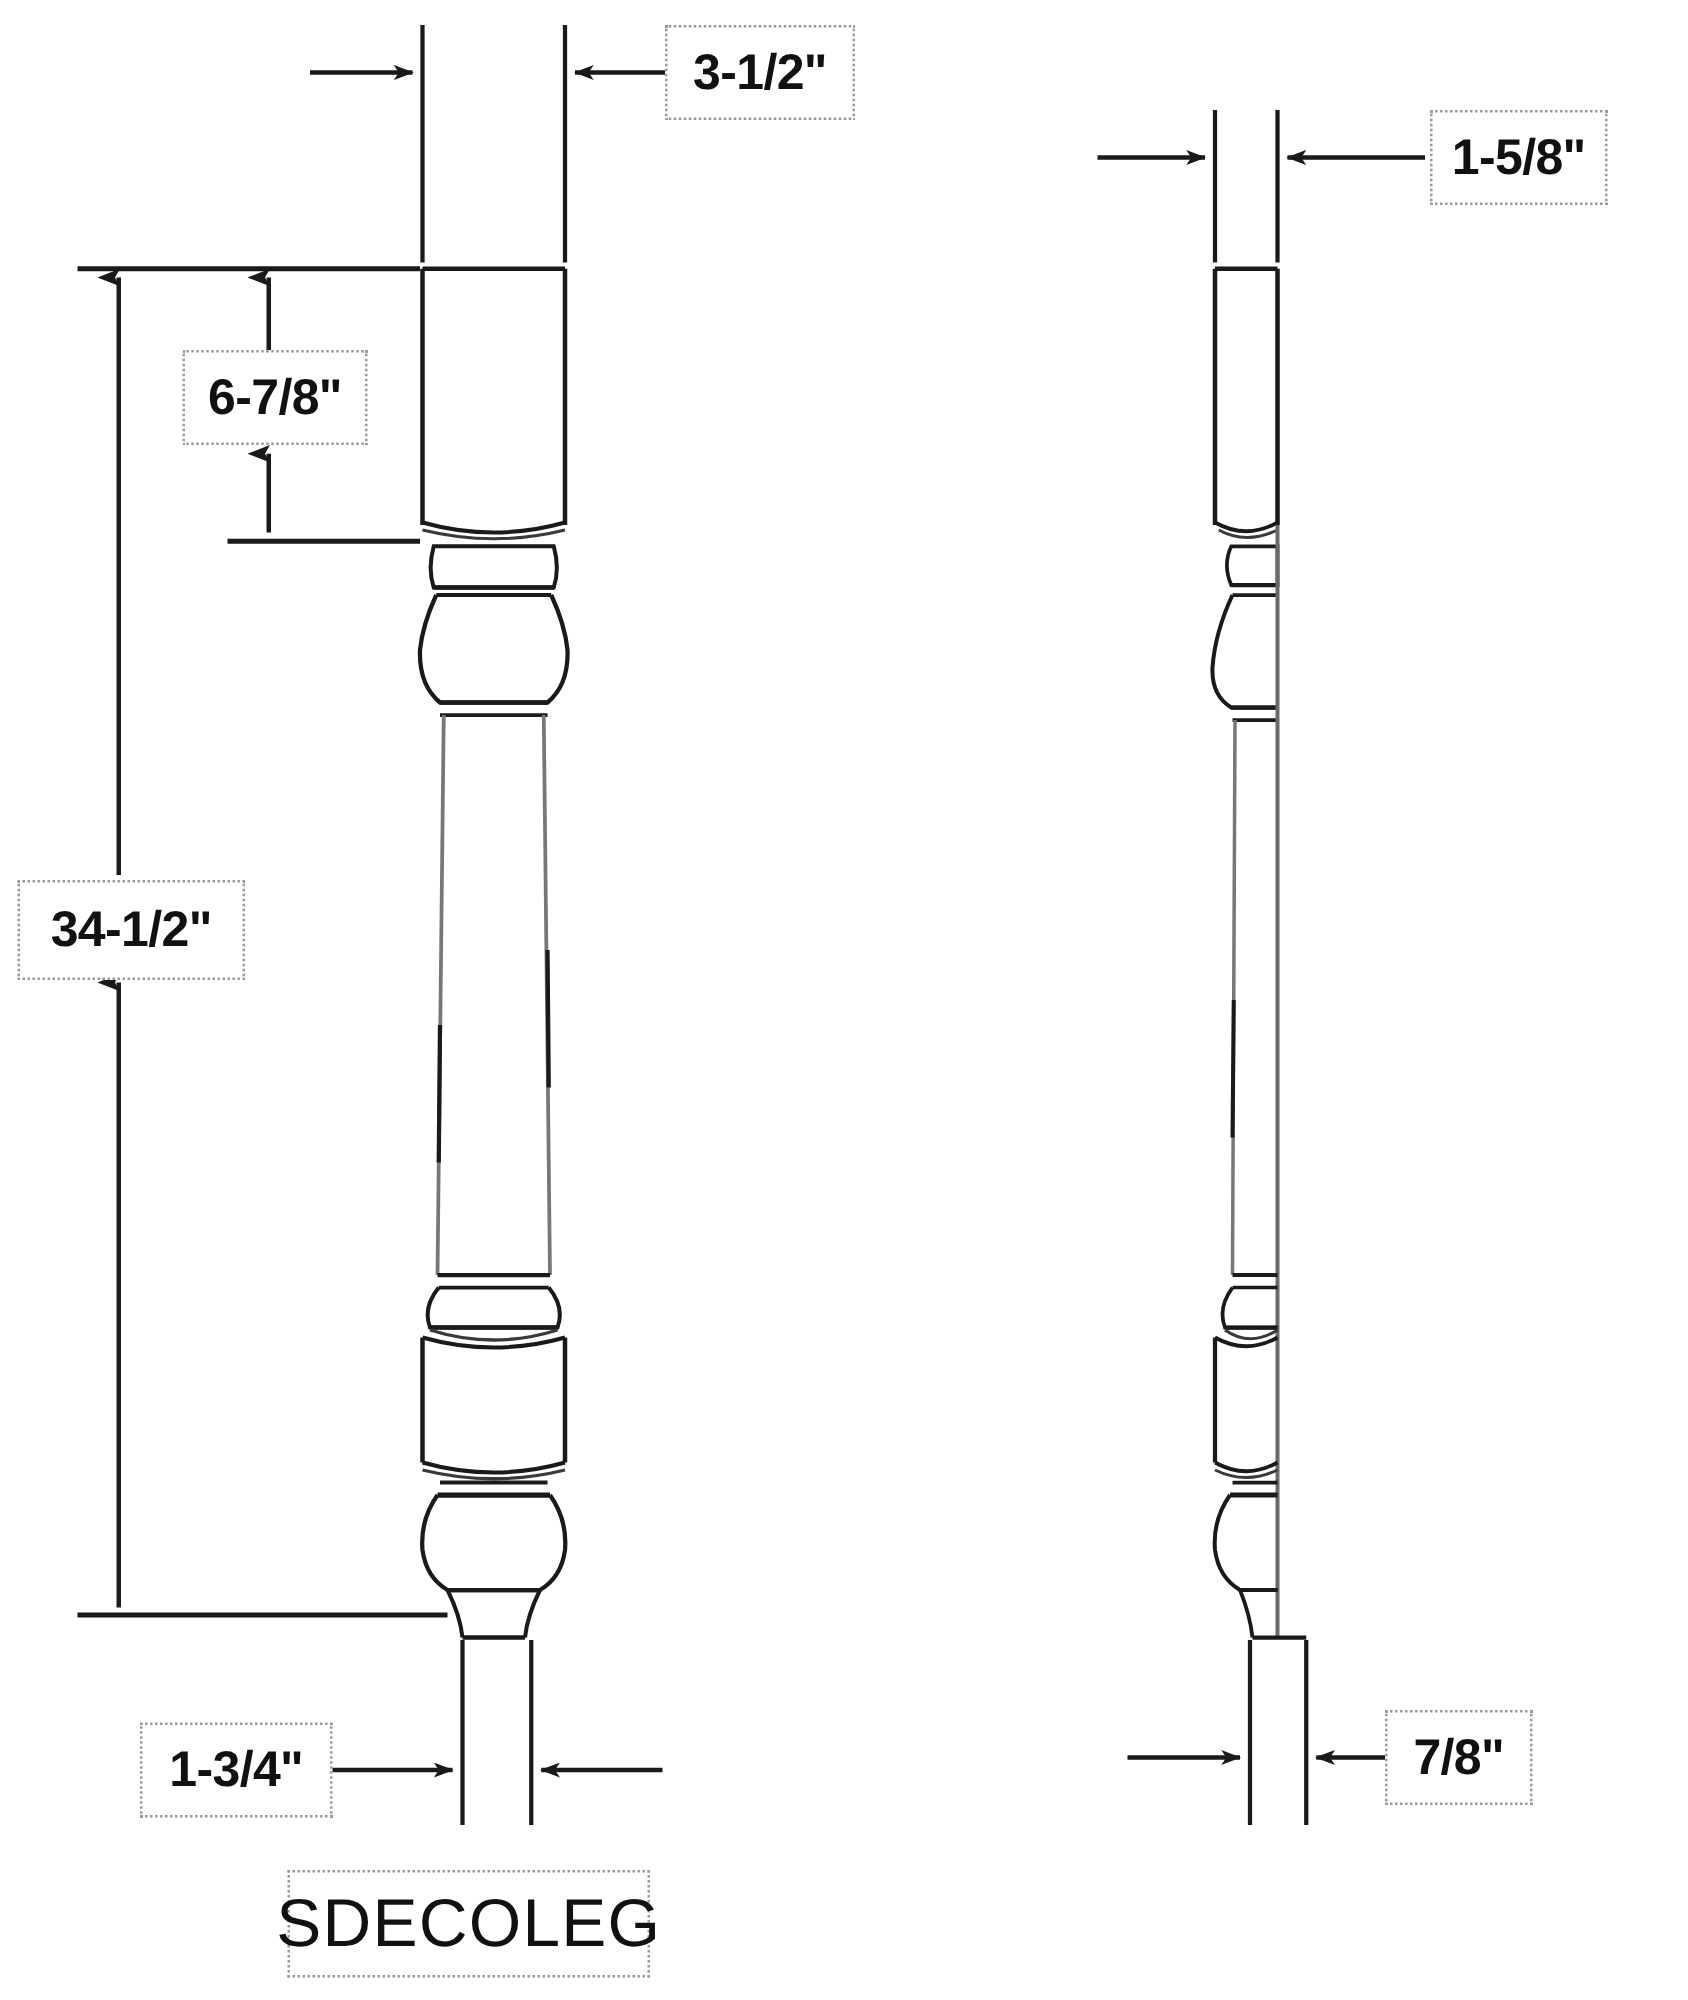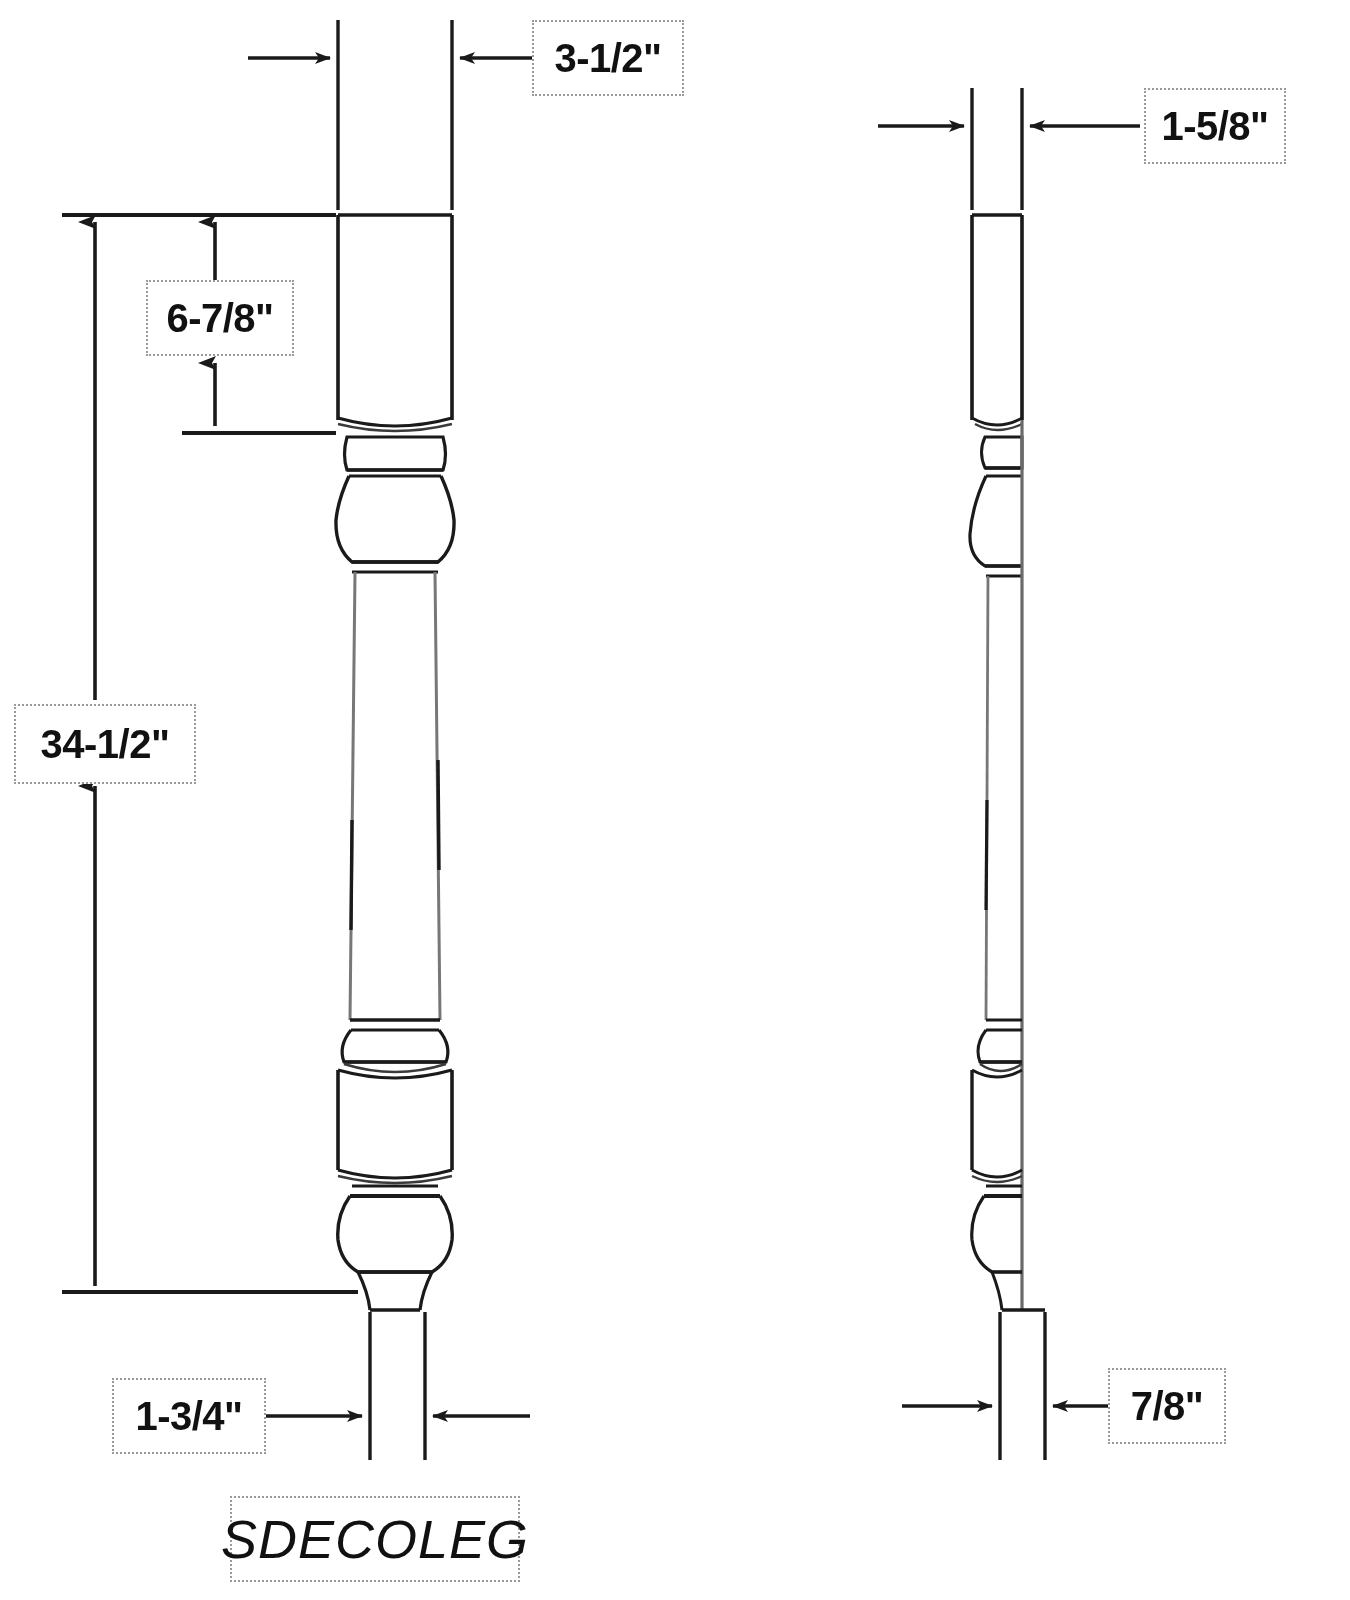--- a/index.html
+++ b/index.html
@@ -35,21 +35,21 @@
     font-family: "Liberation Sans", sans-serif;
     font-weight: 600;
     display: flex;
     align-items: center;
     justify-content: center;
     letter-spacing: -0.5px;
     white-space: nowrap;
     line-height: 1;
   }
   .dim-label.sz-normal { font-size: 40px; }
-  .dim-label.sz-part   { font-size: 54px; letter-spacing: 1px; font-weight: 500; font-style: italic;}
+  .dim-label.sz-part   { font-size: 54px; letter-spacing: 1px; font-weight: 500;}
 </style>
 </head>
 <body>
 
 <div id="drawing-root">
 
   <svg id="drawing-svg" viewBox="0 0 1350 1600" xmlns="http://www.w3.org/2000/svg">
 
     <g fill="none" stroke="#1a1a1a" stroke-width="3.6" stroke-linejoin="miter" stroke-linecap="butt">
 

